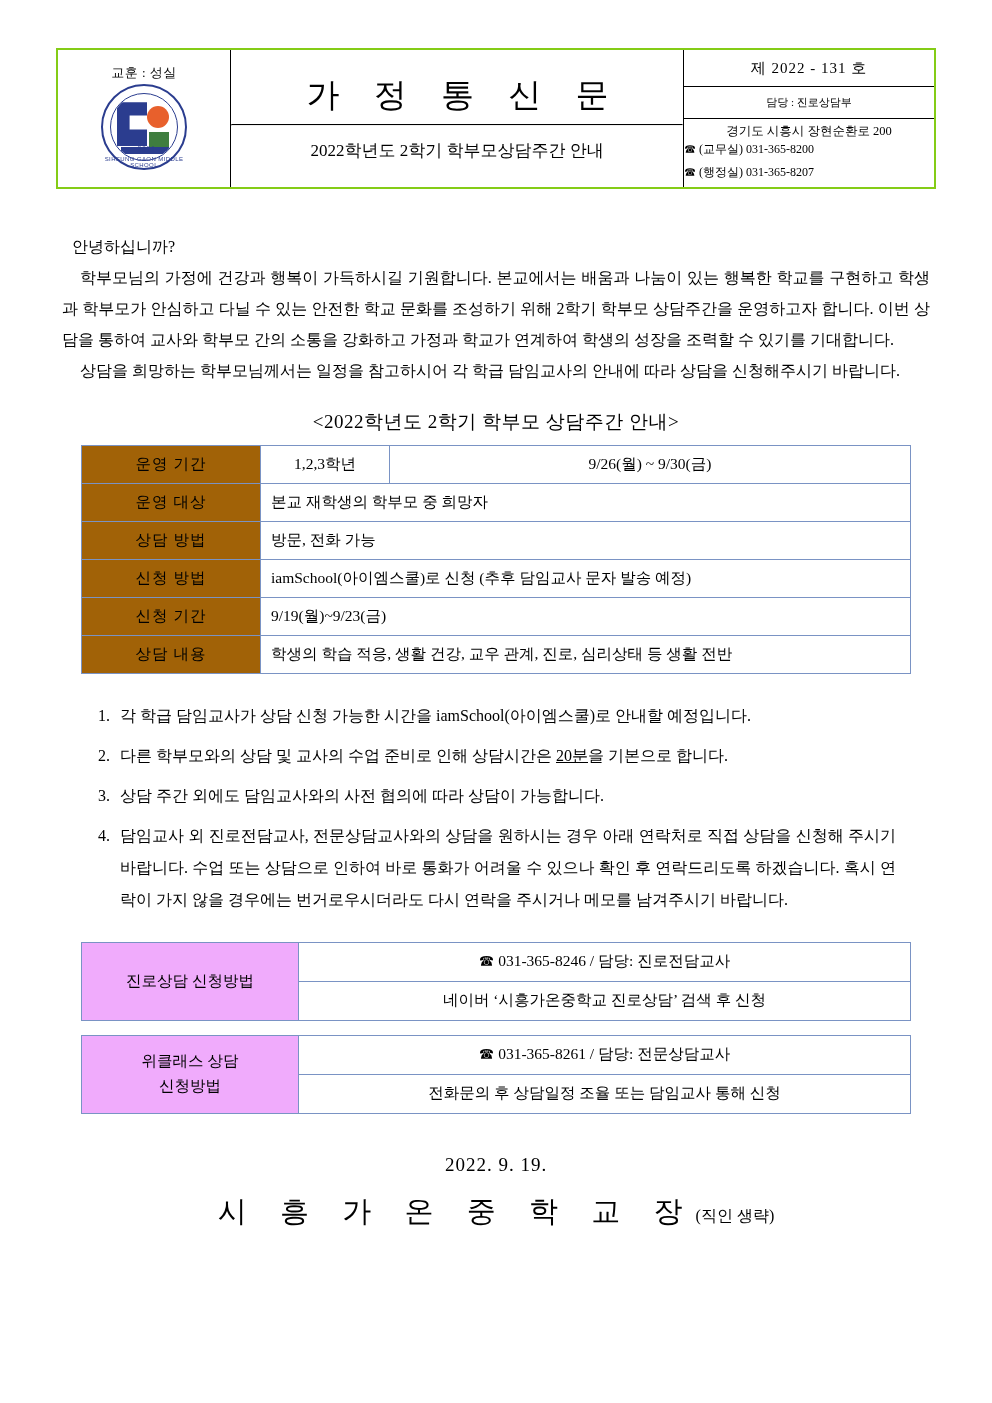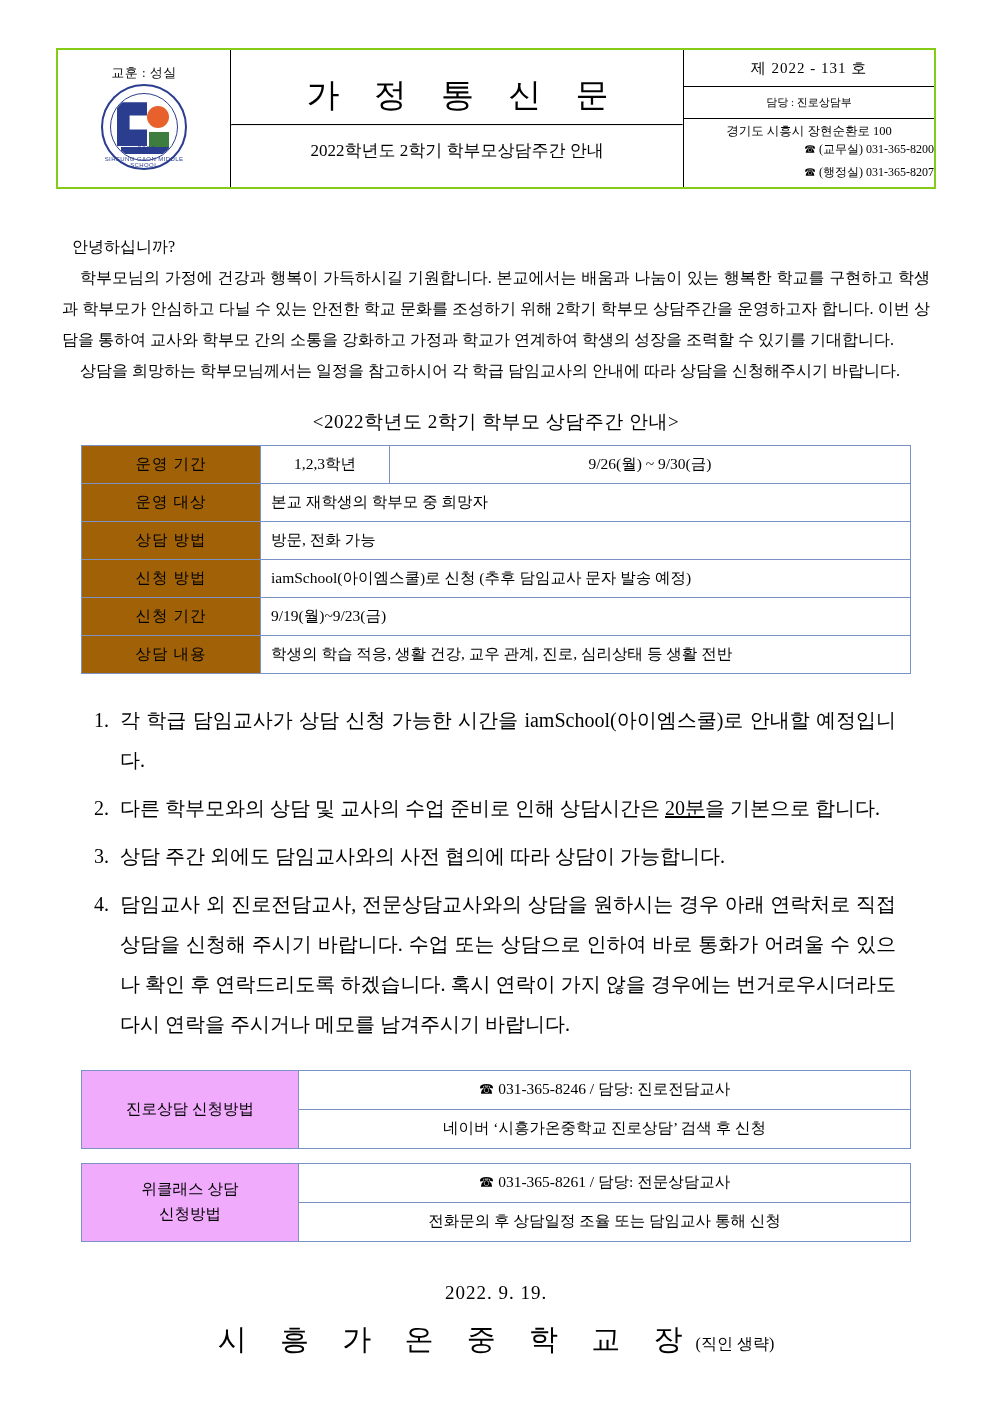--- a/index.html
+++ b/index.html
@@ -84,21 +84,21 @@
     padding: 8px 0 8px 0;
     border-bottom: 1px solid #000;
   }
   .hd-addr {
     text-align: center;
     font-size: 12.5px;
     padding: 6px 0 2px 0;
     line-height: 1.0;
   }
   .hd-tel {
-    text-align: right;
+    text-align: left;
     font-size: 12px;
     line-height: 1.55;
     padding-bottom: 5px;
   }
 
   
   .emblem {
     position: relative;
     width: 86px;
     height: 86px;
@@ -212,21 +212,21 @@
     width: 108px;
   }
   .info-table td.centered {
     text-align: center;
   }
 
   
   .notes {
     margin: 26px 0 0 0;
     padding-left: 58px;
-    font-size: 20px;
+    font-size: 16px;
     line-height: 2.0;
   }
   .notes li {
     margin-bottom: 8px;
     padding-left: 6px;
     text-align: justify;
     padding-right: 40px;
   }
   .notes li:last-child { margin-bottom: 0; }
   .ul-under { text-decoration: underline; }
@@ -296,21 +296,21 @@
         </div>
       </td>
       <td class="hd-title" rowspan="2">
         <div class="doc-title">가 정 통 신 문</div>
         <hr class="title-divider">
         <div class="doc-subtitle">2022학년도 2학기 학부모상담주간 안내</div>
       </td>
       <td class="hd-right">
         <div class="hd-rowtop">제 2022 - 131 호</div>
         <div class="hd-rowmid">담당 : 진로상담부</div>
-        <div class="hd-addr">경기도 시흥시 장현순환로 100</div>
+        <div class="hd-addr">경기도 시흥시 장현순환로 200</div>
         <div class="hd-tel">☎ (교무실) 031-365-8200</div>
         <div class="hd-tel">☎ (행정실) 031-365-8207</div>
       </td>
     </tr>
   </tbody>
     </table>
 
   <div class="body-text">
     <p class="greet">안녕하십니까?</p>
     <p class="indent">학부모님의 가정에 건강과 행복이 가득하시길 기원합니다. 본교에서는 배움과 나눔이 있는 행복한 학교를 구현하고 학생과 학부모가 안심하고 다닐 수 있는 안전한 학교 문화를 조성하기 위해 2학기 학부모 상담주간을 운영하고자 합니다. 이번 상담을 통하여 교사와 학부모 간의 소통을 강화하고 가정과 학교가 연계하여 학생의 성장을 조력할 수 있기를 기대합니다.</p>

